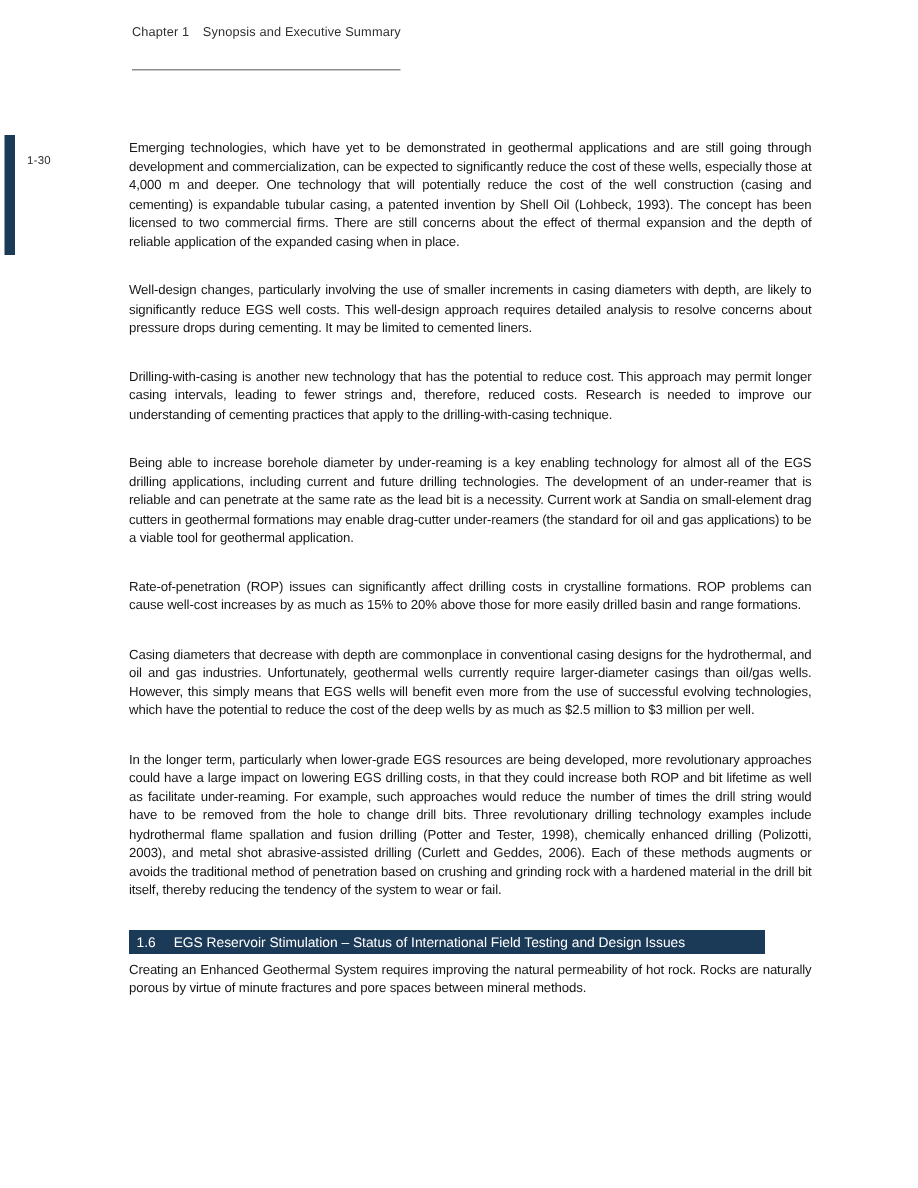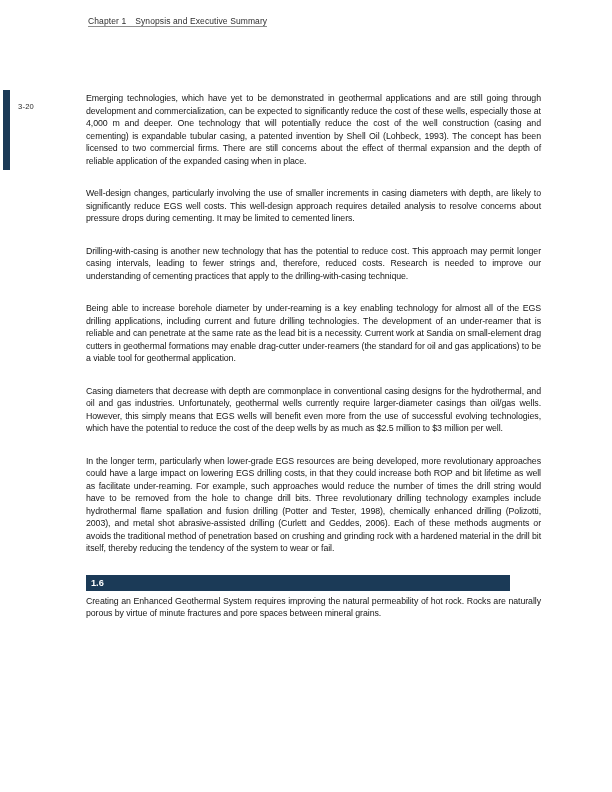--- a/index.html
+++ b/index.html
@@ -20,21 +20,21 @@
     font-family: "Liberation Sans", sans-serif;
   }
   .running-header {
     position: absolute;
     left: 88px;
     top: 16px;
     display: inline-block;
     font-size: 8.5px;
     color: #2e2e2e;
     letter-spacing: 0.1px;
-    padding-bottom: 0;
+    padding-bottom: 20px;
     border-bottom: 1px solid #8d8d8d;
   }
   .running-header .chapter {
     margin-right: 9px;
   }
   .page-tab {
     position: absolute;
     left: 3px;
     top: 90px;
     width: 7px;
@@ -67,21 +67,21 @@
     margin-bottom: 0;
   }
   .section-heading {
     box-sizing: border-box;
     width: 424px;
     height: 16px;
     margin: 0 0 4px 0;
     padding: 0 0 0 5px;
     background: var(--accent-navy);
     color: #ffffff;
-    font-weight: bold;
+    font-weight: normal;
     font-size: 9.2px;
     line-height: 16px;
     display: flex;
     align-items: center;
     white-space: nowrap;
     overflow: hidden;
   }
   .section-heading .sec-num {
     margin-right: 12px;
   }
@@ -89,30 +89,32 @@
 </head>
 <body>
 
 <div class="page">
 
   <div class="running-header">
     <span class="chapter">Chapter 1</span><span>Synopsis and Executive Summary</span>
   </div>
 
   <div class="page-tab"></div>
-  <div class="page-number">3-20</div>
+  <div class="page-number">1-30</div>
 
   <div class="body-column">
     <p>Emerging technologies, which have yet to be demonstrated in geothermal applications and are still going through development and commercialization, can be expected to significantly reduce the cost of these wells, especially those at 4,000 m and deeper. One technology that will potentially reduce the cost of the well construction (casing and cementing) is expandable tubular casing, a patented invention by Shell Oil (Lohbeck, 1993). The concept has been licensed to two commercial firms. There are still concerns about the effect of thermal expansion and the depth of reliable application of the expanded casing when in place.</p>
     <p>Well-design changes, particularly involving the use of smaller increments in casing diameters with depth, are likely to significantly reduce EGS well costs. This well-design approach requires detailed analysis to resolve concerns about pressure drops during cementing. It may be limited to cemented liners.</p>
     <p>Drilling-with-casing is another new technology that has the potential to reduce cost. This approach may permit longer casing intervals, leading to fewer strings and, therefore, reduced costs. Research is needed to improve our understanding of cementing practices that apply to the drilling-with-casing technique.</p>
     <p>Being able to increase borehole diameter by under-reaming is a key enabling technology for almost all of the EGS drilling applications, including current and future drilling technologies. The development of an under-reamer that is reliable and can penetrate at the same rate as the lead bit is a necessity. Current work at Sandia on small-element drag cutters in geothermal formations may enable drag-cutter under-reamers (the standard for oil and gas applications) to be a viable tool for geothermal application.</p>
+    <p>Rate-of-penetration (ROP) issues can significantly affect drilling costs in crystalline formations. ROP problems can cause well-cost increases by as much as 15% to 20% above those for more easily drilled basin and range formations.</p>
     <p>Casing diameters that decrease with depth are commonplace in conventional casing designs for the hydrothermal, and oil and gas industries. Unfortunately, geothermal wells currently require larger-diameter casings than oil/gas wells. However, this simply means that EGS wells will benefit even more from the use of successful evolving technologies, which have the potential to reduce the cost of the deep wells by as much as $2.5 million to $3 million per well.</p>
     <p>In the longer term, particularly when lower-grade EGS resources are being developed, more revolutionary approaches could have a large impact on lowering EGS drilling costs, in that they could increase both ROP and bit lifetime as well as facilitate under-reaming. For example, such approaches would reduce the number of times the drill string would have to be removed from the hole to change drill bits. Three revolutionary drilling technology examples include hydrothermal flame spallation and fusion drilling (Potter and Tester, 1998), chemically enhanced drilling (Polizotti, 2003), and metal shot abrasive-assisted drilling (Curlett and Geddes, 2006). Each of these methods augments or avoids the traditional method of penetration based on crushing and grinding rock with a hardened material in the drill bit itself, thereby reducing the tendency of the system to wear or fail.</p>
 
     <div class="section-heading">
       <span class="sec-num">1.6</span>
+      <span class="sec-title">EGS Reservoir Stimulation – Status of International Field Testing and Design Issues</span>
     </div>
 
-    <p class="closing">Creating an Enhanced Geothermal System requires improving the natural permeability of hot rock. Rocks are naturally porous by virtue of minute fractures and pore spaces between mineral grains.</p>
+    <p class="closing">Creating an Enhanced Geothermal System requires improving the natural permeability of hot rock. Rocks are naturally porous by virtue of minute fractures and pore spaces between mineral methods.</p>
   </div>
 
 </div>
 
 </body></html>

